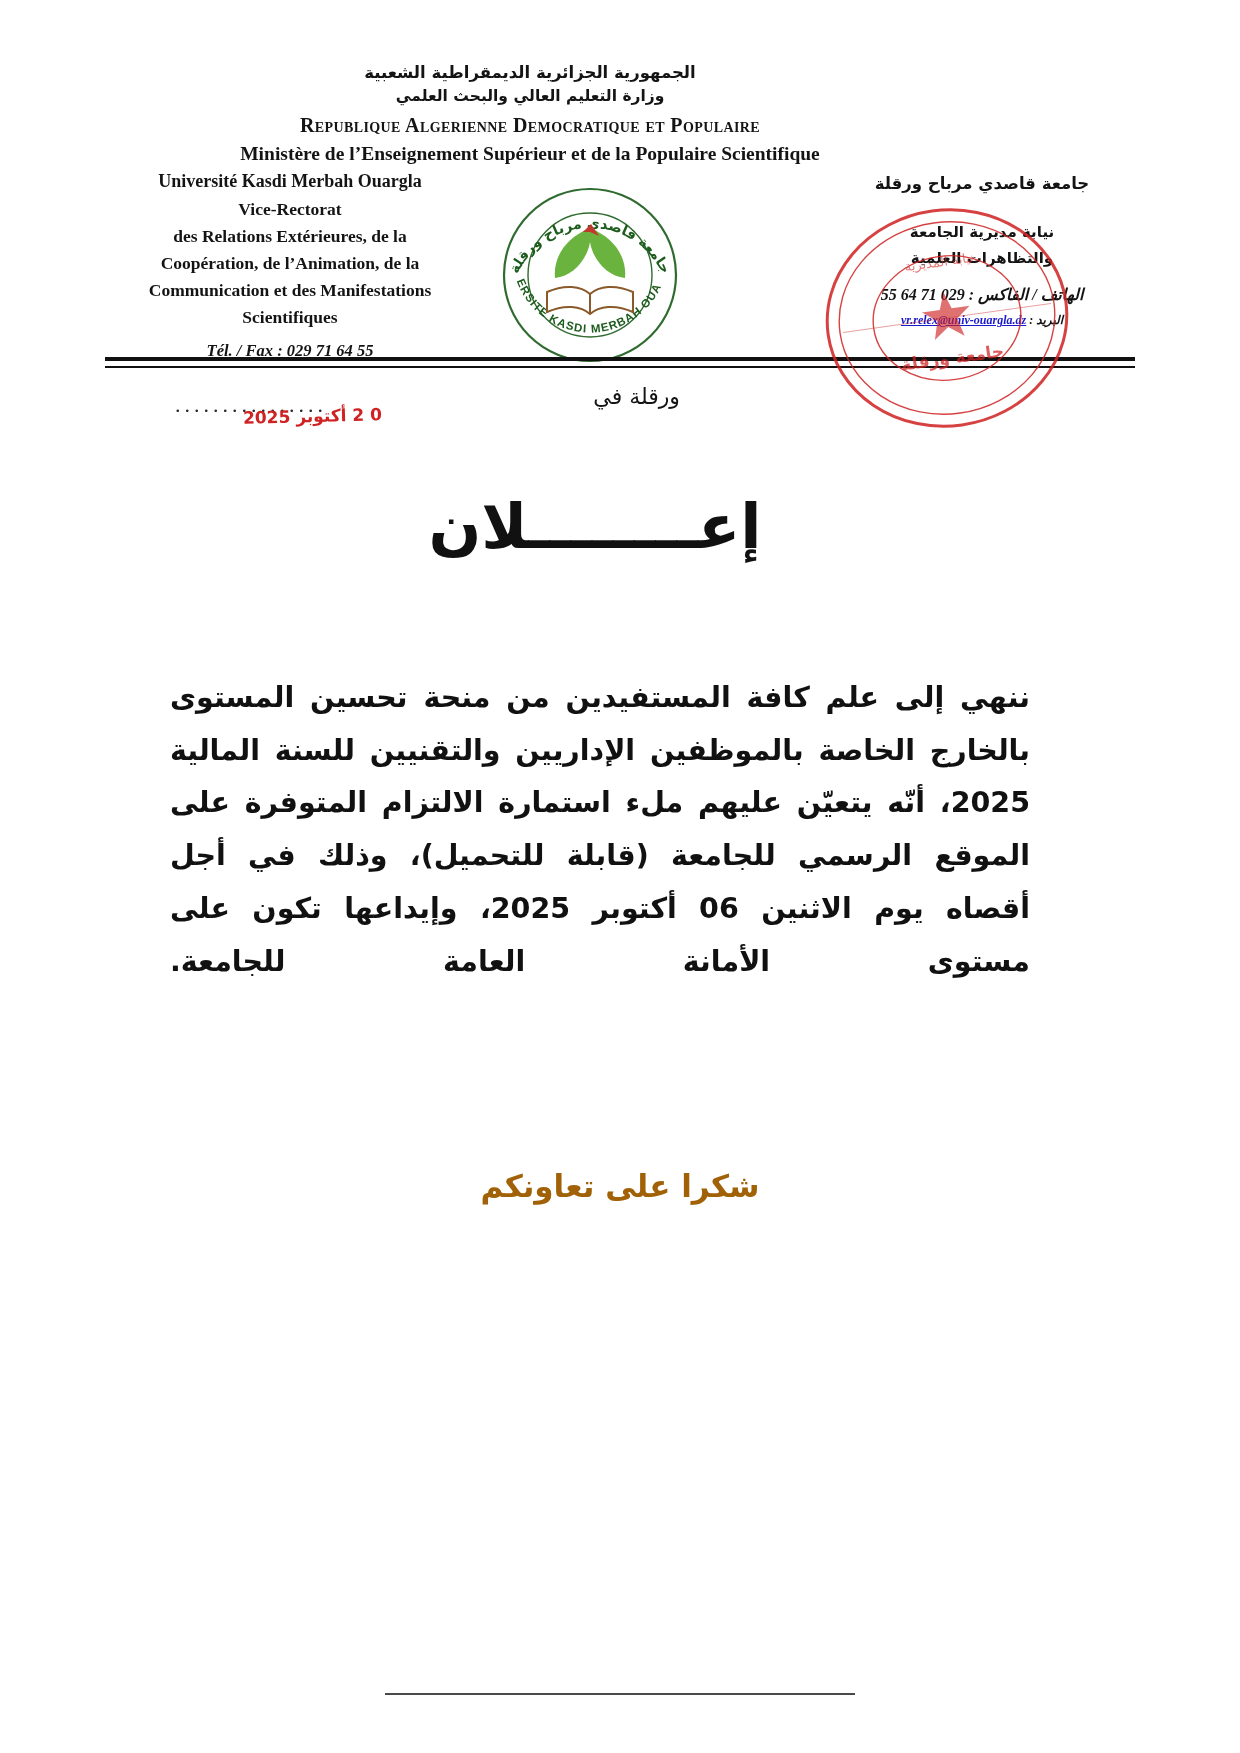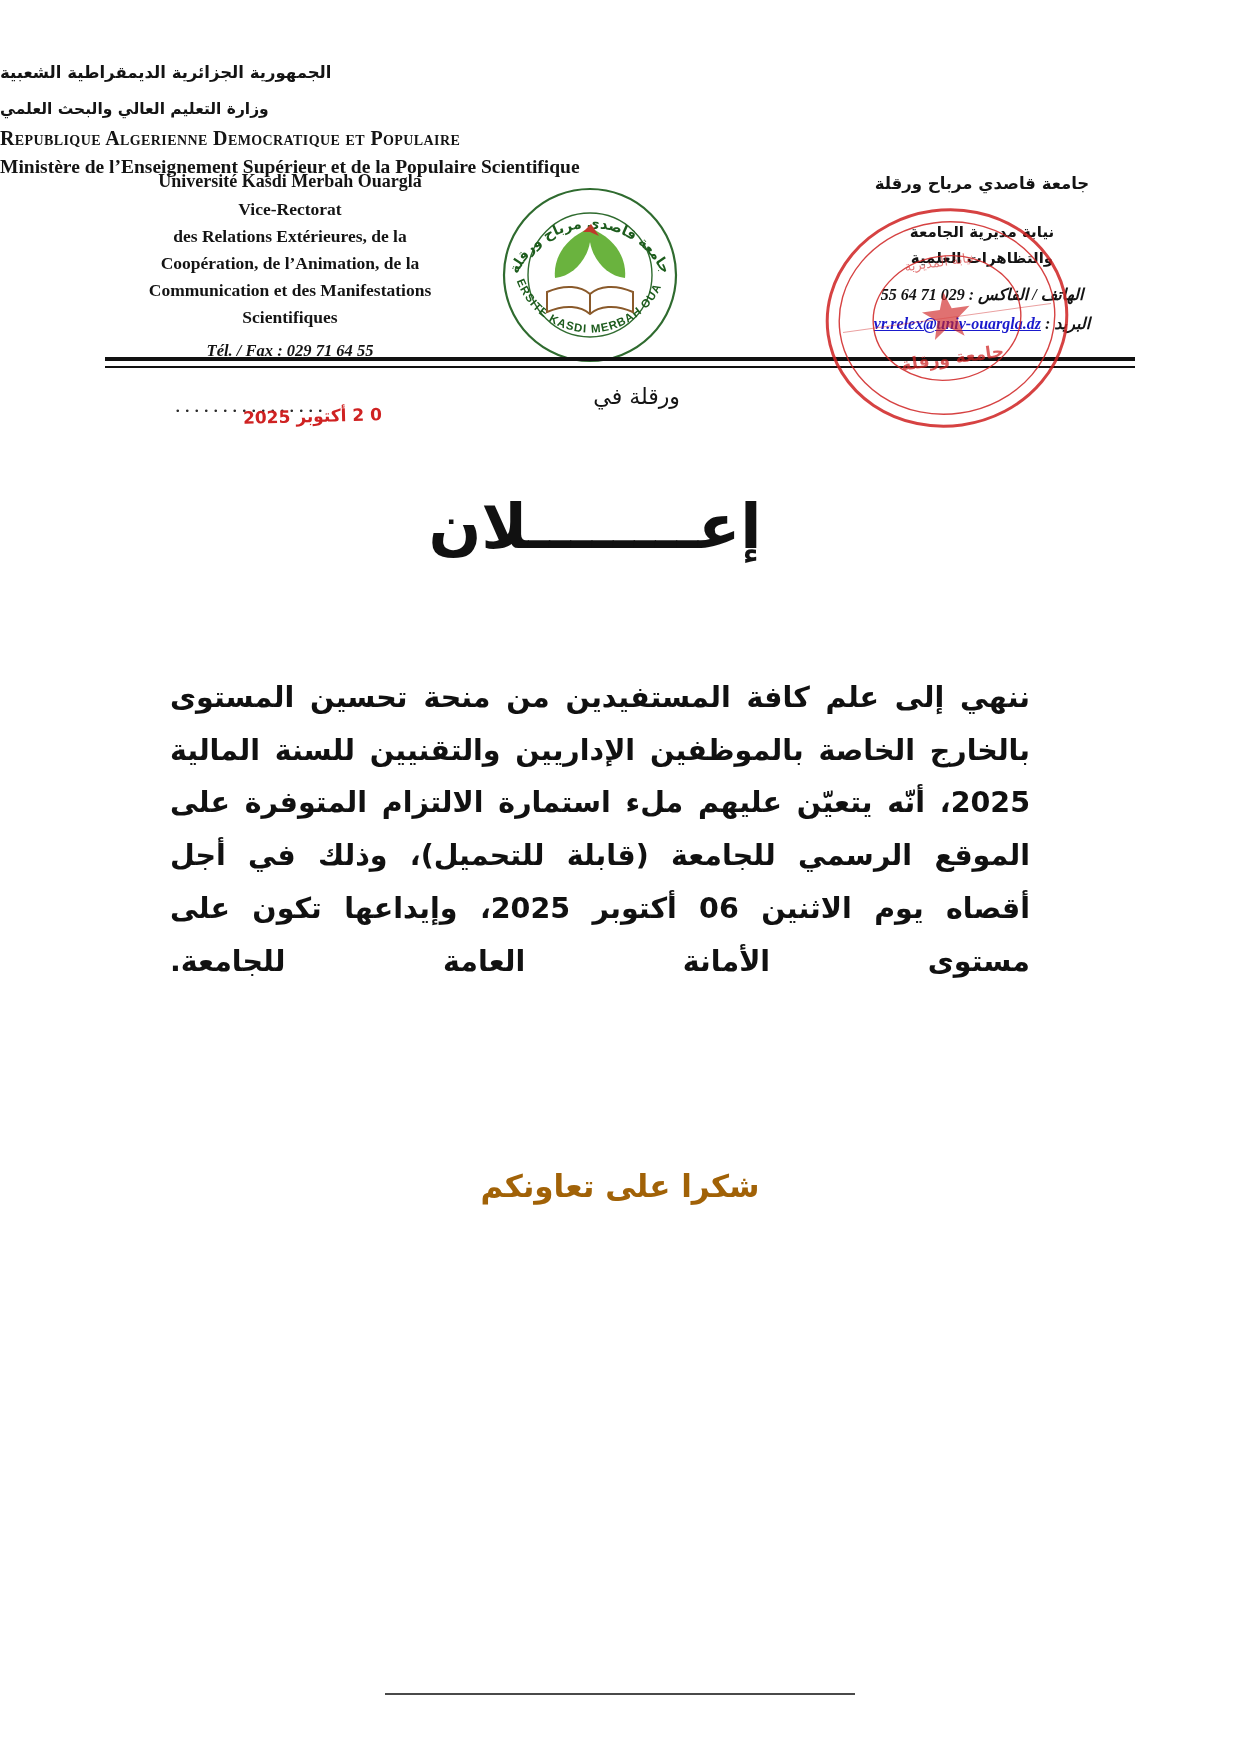--- a/index.html
+++ b/index.html
@@ -16,36 +16,36 @@
     font-family: "Liberation Serif", serif;
     color: #141414;
   }
 
   
   .header-top {
     position: absolute;
     top: 62px;
     left: 0;
     width: 1060px;
-    text-align: left;
+    text-align: center;
     line-height: 1.35;
   }
   .hdr-ar1 {
     font-family: "DejaVu Sans", sans-serif;
     font-size: 16.5px;
     font-weight: bold;
     letter-spacing: 0px;
     direction: rtl;
   }
   .hdr-ar2 {
     font-family: "DejaVu Sans", sans-serif;
     font-size: 15.5px;
     font-weight: bold;
     direction: rtl;
-    margin-top: 15px;
+    margin-top: 2px;
   }
   .hdr-fr1 {
     font-family: "Liberation Serif", serif;
     font-size: 20px;
     font-weight: bold;
     font-variant: small-caps;
     letter-spacing: 0.4px;
     margin-top: 5px;
   }
   .hdr-fr2 {
@@ -103,21 +103,21 @@
   .block-right .tel-ar {
     font-family: "Liberation Serif", serif;
     font-style: italic;
     font-size: 16px;
     margin-top: 10px;
     direction: rtl;
   }
   .block-right .mail-ar {
     font-family: "Liberation Serif", serif;
     font-style: italic;
-    font-size: 16px;
+    font-size: 12px;
     margin-top: 2px;
     direction: rtl;
   }
 
   
   .logo {
     position: absolute;
     top: 180px;
     left: 495px;
     width: 190px;

